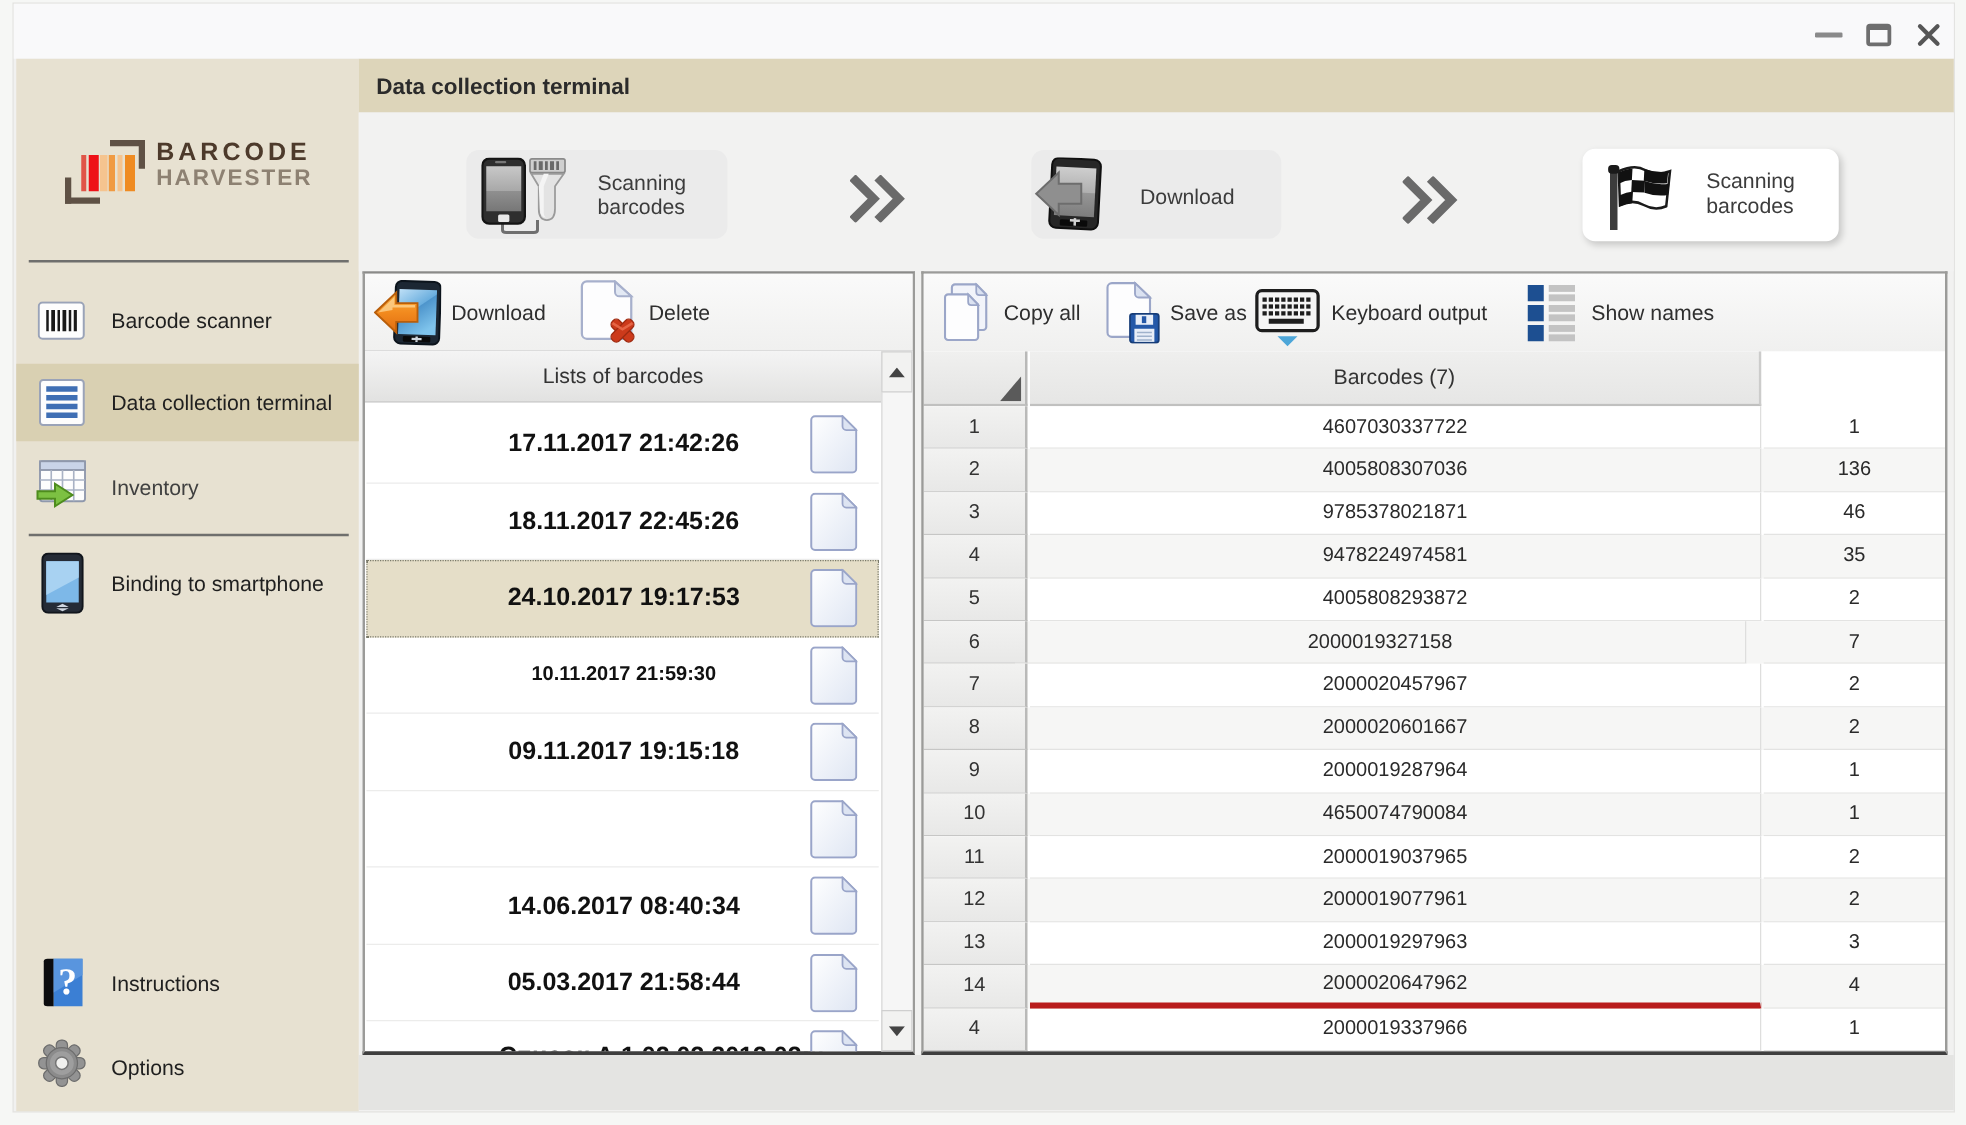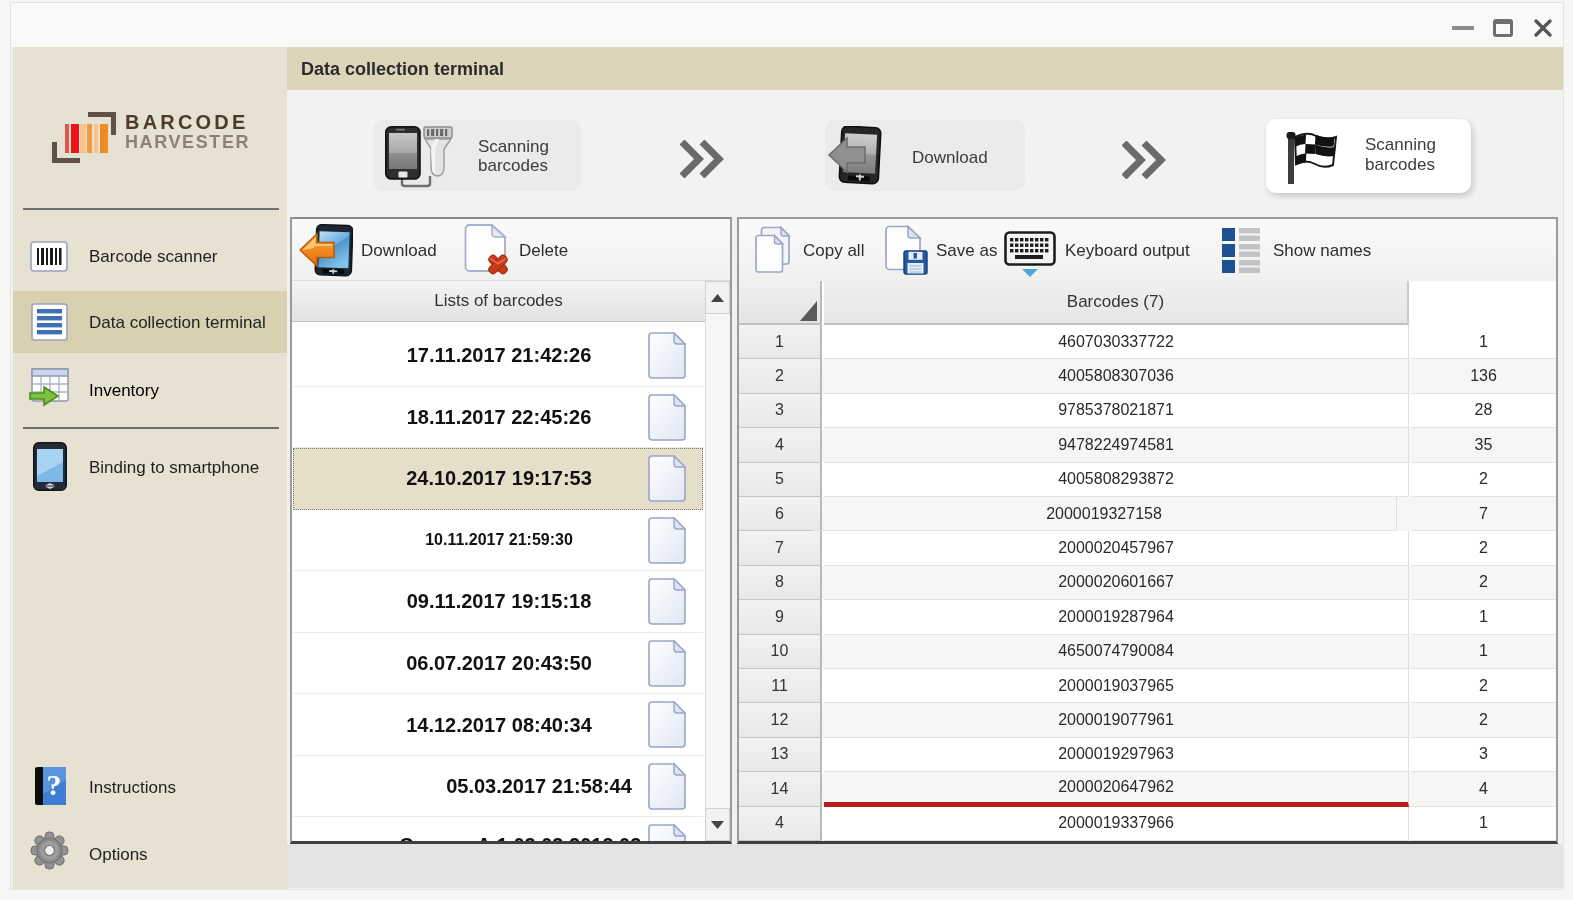--- a/index.html
+++ b/index.html
@@ -40,21 +40,21 @@
   <div class="a" style="left:112px;top:42px;width:150px;font-weight:bold;font-size:18px;letter-spacing:1.6px;color:#8d8172;">HARVESTER</div>
 </div>
 
 <div class="a" style="left:23px;top:208px;width:256px;height:2px;background:#6f6f6d"></div>
 <div class="a" style="left:23px;top:427px;width:256px;height:2px;background:#6f6f6d"></div>
 
 <div class="a" style="left:13px;top:291px;width:274px;height:62px;background:#d9d0b2;"></div>
 
 <div class="a" style="left:89px;top:247px;font-size:17px;color:#1f1f1f">Barcode scanner</div>
 <div class="a" style="left:89px;top:313px;font-size:17px;color:#1f1f1f">Data collection terminal</div>
-<div class="a" style="left:89px;top:381px;font-size:17px;color:#000000">Inventory</div>
+<div class="a" style="left:89px;top:381px;font-size:17px;color:#404040">Inventory</div>
 <div class="a" style="left:89px;top:458px;font-size:17px;color:#1f1f1f">Binding to smartphone</div>
 <div class="a" style="left:89px;top:778px;font-size:17px;color:#1f1f1f">Instructions</div>
 <div class="a" style="left:89px;top:845px;font-size:17px;color:#1f1f1f">Options</div>
 
 <svg class="a" style="left:30px;top:241px" width="38" height="31" viewBox="0 0 38 31">
  <rect x="1" y="1" width="36" height="29" rx="3" fill="#fdfdfd" stroke="#9aa3b8" stroke-width="1.6"></rect>
  <g fill="#1a1a1a">
   <rect x="7" y="7" width="2" height="17"></rect>
       <rect x="11" y="7" width="3" height="17"></rect>
       <rect x="16" y="7" width="2" height="17"></rect>
@@ -290,37 +290,36 @@
     </div>
 <div class="a" style="left:0;top:246.2px;width:410px;height:61.5px;border-bottom:1px solid #ececeb;"></div>
 <div class="a ctext" style="left:0;top:246.2px;width:412px;height:61.5px;font-weight:bold;font-size:20px;color:#111;">09.11.2017 19:15:18</div>
 <div class="a" style="left:0;top:246.2px;width:410px;height:61.5px">
       <svg style="position:absolute;right:17px;top:7px" width="38" height="47" viewBox="0 0 38 47">
         <path d="M1 4 a3 3 0 0 1 3-3 H26 L37 12 V43 a3 3 0 0 1 -3 3 H4 a3 3 0 0 1 -3-3 Z" fill="url(#pg0)" stroke="#9aa5c9" stroke-width="1.6"></path>
         <path d="M26 1 V9 a3 3 0 0 0 3 3 H37 Z" fill="#dde4f2" stroke="#9aa5c9" stroke-width="1.4"></path>
       </svg>
     </div>
 <div class="a" style="left:0;top:307.8px;width:410px;height:61.5px;border-bottom:1px solid #ececeb;"></div>
-<div class="a ctext" style="left:0;top:307.8px;width:412px;height:61.5px;font-weight:bold;font-size:20px;color:#111;">06.07.2017 20:43:50</div>
 <div class="a" style="left:0;top:307.8px;width:410px;height:61.5px">
       <svg style="position:absolute;right:17px;top:7px" width="38" height="47" viewBox="0 0 38 47">
         <path d="M1 4 a3 3 0 0 1 3-3 H26 L37 12 V43 a3 3 0 0 1 -3 3 H4 a3 3 0 0 1 -3-3 Z" fill="url(#pg0)" stroke="#9aa5c9" stroke-width="1.6"></path>
         <path d="M26 1 V9 a3 3 0 0 0 3 3 H37 Z" fill="#dde4f2" stroke="#9aa5c9" stroke-width="1.4"></path>
       </svg>
     </div>
 <div class="a" style="left:0;top:369.3px;width:410px;height:61.5px;border-bottom:1px solid #ececeb;"></div>
-<div class="a ctext" style="left:0;top:369.3px;width:412px;height:61.5px;font-weight:bold;font-size:20px;color:#111;">14.12.2017 08:40:34</div>
+<div class="a ctext" style="left:0;top:369.3px;width:412px;height:61.5px;font-weight:bold;font-size:20px;color:#111;">14.06.2017 08:40:34</div>
 <div class="a" style="left:0;top:369.3px;width:410px;height:61.5px">
       <svg style="position:absolute;right:17px;top:7px" width="38" height="47" viewBox="0 0 38 47">
         <path d="M1 4 a3 3 0 0 1 3-3 H26 L37 12 V43 a3 3 0 0 1 -3 3 H4 a3 3 0 0 1 -3-3 Z" fill="url(#pg0)" stroke="#9aa5c9" stroke-width="1.6"></path>
         <path d="M26 1 V9 a3 3 0 0 0 3 3 H37 Z" fill="#dde4f2" stroke="#9aa5c9" stroke-width="1.4"></path>
       </svg>
     </div>
 <div class="a" style="left:0;top:430.9px;width:410px;height:61.5px;border-bottom:1px solid #ececeb;"></div>
-<div class="a ctext" style="left:0;top:430.9px;width:412px;height:61.5px;font-weight:bold;font-size:20px;color:#111;margin-left:40px;">05.03.2017 21:58:44</div>
+<div class="a ctext" style="left:0;top:430.9px;width:412px;height:61.5px;font-weight:bold;font-size:20px;color:#111;">05.03.2017 21:58:44</div>
 <div class="a" style="left:0;top:430.9px;width:410px;height:61.5px">
       <svg style="position:absolute;right:17px;top:7px" width="38" height="47" viewBox="0 0 38 47">
         <path d="M1 4 a3 3 0 0 1 3-3 H26 L37 12 V43 a3 3 0 0 1 -3 3 H4 a3 3 0 0 1 -3-3 Z" fill="url(#pg0)" stroke="#9aa5c9" stroke-width="1.6"></path>
         <path d="M26 1 V9 a3 3 0 0 0 3 3 H37 Z" fill="#dde4f2" stroke="#9aa5c9" stroke-width="1.4"></path>
       </svg>
     </div>
 <div class="a" style="left:106px;top:509px;font-weight:bold;font-size:20px;color:#111;white-space:nowrap">Список А 1 02.03.2013 03:0</div>
 <div class="a" style="left:0;top:492.4px;width:410px;height:61.5px">
       <svg style="position:absolute;right:17px;top:7px" width="38" height="47" viewBox="0 0 38 47">
         <path d="M1 4 a3 3 0 0 1 3-3 H26 L37 12 V43 a3 3 0 0 1 -3 3 H4 a3 3 0 0 1 -3-3 Z" fill="url(#pg0)" stroke="#9aa5c9" stroke-width="1.6"></path>
@@ -418,21 +417,21 @@
 <div class="a ctext" style="left:0;top:44.0px;width:83px;height:34.4px;background:linear-gradient(#f2f2f1,#e8e8e7);border-right:2px solid #b9b9b8;border-bottom:1px solid #c6c6c5;font-size:16px;color:#333">1</div>
 <div class="a ctext" style="left:85px;top:44.0px;width:585px;height:34.4px;border-right:1px solid #dededd;border-bottom:1px solid #e3e3e2;font-size:16px;color:#2a2a2a">4607030337722</div>
 <div class="a ctext" style="left:672px;top:44.0px;width:145px;height:34.4px;border-bottom:1px solid #e3e3e2;font-size:16px;color:#2a2a2a">1</div>
 <div class="a" style="left:0;top:78.4px;width:817px;height:34.4px;background:#f6f6f5;"></div>
 <div class="a ctext" style="left:0;top:78.4px;width:83px;height:34.4px;background:linear-gradient(#f2f2f1,#e8e8e7);border-right:2px solid #b9b9b8;border-bottom:1px solid #c6c6c5;font-size:16px;color:#333">2</div>
 <div class="a ctext" style="left:85px;top:78.4px;width:585px;height:34.4px;border-right:1px solid #dededd;border-bottom:1px solid #e3e3e2;font-size:16px;color:#2a2a2a">4005808307036</div>
 <div class="a ctext" style="left:672px;top:78.4px;width:145px;height:34.4px;border-bottom:1px solid #e3e3e2;font-size:16px;color:#2a2a2a">136</div>
 <div class="a" style="left:0;top:112.8px;width:817px;height:34.4px;background:#ffffff;"></div>
 <div class="a ctext" style="left:0;top:112.8px;width:83px;height:34.4px;background:linear-gradient(#f2f2f1,#e8e8e7);border-right:2px solid #b9b9b8;border-bottom:1px solid #c6c6c5;font-size:16px;color:#333">3</div>
 <div class="a ctext" style="left:85px;top:112.8px;width:585px;height:34.4px;border-right:1px solid #dededd;border-bottom:1px solid #e3e3e2;font-size:16px;color:#2a2a2a">9785378021871</div>
-<div class="a ctext" style="left:672px;top:112.8px;width:145px;height:34.4px;border-bottom:1px solid #e3e3e2;font-size:16px;color:#2a2a2a">28</div>
+<div class="a ctext" style="left:672px;top:112.8px;width:145px;height:34.4px;border-bottom:1px solid #e3e3e2;font-size:16px;color:#2a2a2a">46</div>
 <div class="a" style="left:0;top:147.2px;width:817px;height:34.4px;background:#f6f6f5;"></div>
 <div class="a ctext" style="left:0;top:147.2px;width:83px;height:34.4px;background:linear-gradient(#f2f2f1,#e8e8e7);border-right:2px solid #b9b9b8;border-bottom:1px solid #c6c6c5;font-size:16px;color:#333">4</div>
 <div class="a ctext" style="left:85px;top:147.2px;width:585px;height:34.4px;border-right:1px solid #dededd;border-bottom:1px solid #e3e3e2;font-size:16px;color:#2a2a2a">9478224974581</div>
 <div class="a ctext" style="left:672px;top:147.2px;width:145px;height:34.4px;border-bottom:1px solid #e3e3e2;font-size:16px;color:#2a2a2a">35</div>
 <div class="a" style="left:0;top:181.6px;width:817px;height:34.4px;background:#ffffff;"></div>
 <div class="a ctext" style="left:0;top:181.6px;width:83px;height:34.4px;background:linear-gradient(#f2f2f1,#e8e8e7);border-right:2px solid #b9b9b8;border-bottom:1px solid #c6c6c5;font-size:16px;color:#333">5</div>
 <div class="a ctext" style="left:85px;top:181.6px;width:585px;height:34.4px;border-right:1px solid #dededd;border-bottom:1px solid #e3e3e2;font-size:16px;color:#2a2a2a">4005808293872</div>
 <div class="a ctext" style="left:672px;top:181.6px;width:145px;height:34.4px;border-bottom:1px solid #e3e3e2;font-size:16px;color:#2a2a2a">2</div>
 <div class="a" style="left:0;top:216.0px;width:817px;height:34.4px;background:#f6f6f5;"></div>
 <div class="a ctext" style="left:0;top:216.0px;width:83px;height:34.4px;background:linear-gradient(#f2f2f1,#e8e8e7);border-right:2px solid #b9b9b8;border-bottom:1px solid #c6c6c5;font-size:16px;color:#333">6</div>

